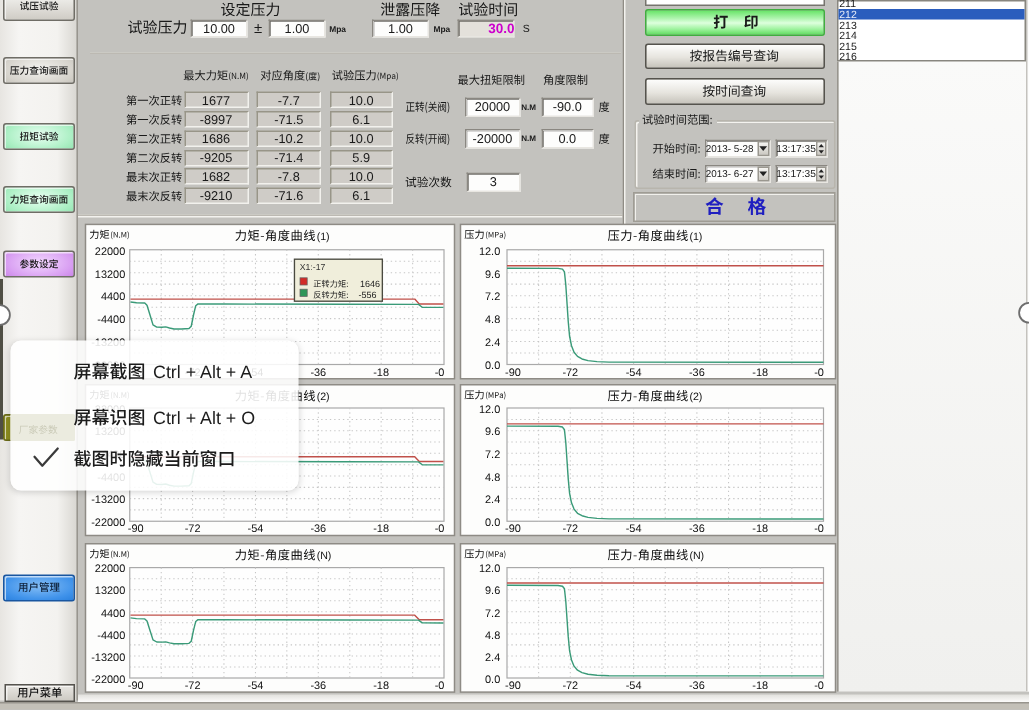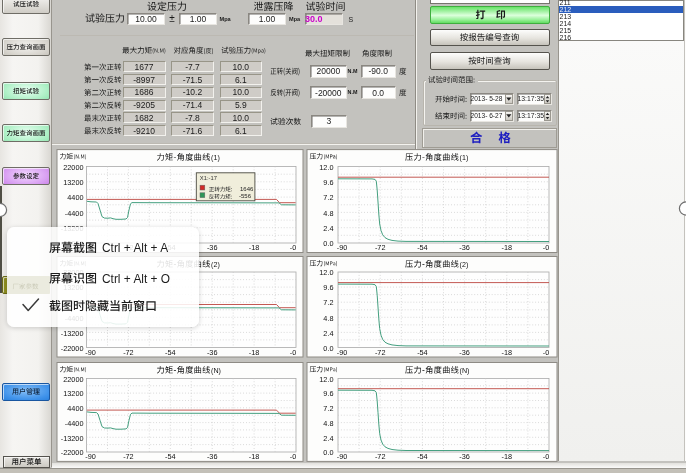--- a/index.html
+++ b/index.html
@@ -299,21 +299,21 @@
       <path transform="translate(13,6.34) scale(0.0065,-0.0065)" fill="#1a1a1a" d="M110 770C162 724 229 659 259 616L325 682C293 723 225 785 172 827ZM781 793C820 750 864 690 882 650L951 696C931 734 885 791 845 833ZM50 533V442H179V106C179 63 149 33 129 20C145 1 167 -39 175 -62C191 -43 221 -23 395 93C387 112 376 149 371 174L269 109V533ZM665 838 670 643H348V552H674C692 170 738 -78 863 -80C902 -80 949 -39 972 140C956 149 913 174 897 194C892 99 881 46 866 46C816 49 782 263 768 552H962V643H764C762 706 761 771 761 838ZM362 69 387 -19C471 5 580 37 683 68L670 151L561 121V333H647V420H379V333H474V97Z M1681 268C1735 222 1796 155 1823 110L1894 165C1865 208 1805 269 1748 314ZM1110 797V472C1110 321 1104 112 1027 -34C1049 -43 1088 -70 1105 -86C1187 70 1200 310 1200 473V706H1960V797ZM1523 660V460H1259V370H1523V46H1195V-45H1953V46H1619V370H1909V460H1619V660Z M2110 770C2162 724 2229 659 2259 616L2325 682C2293 723 2225 785 2172 827ZM2781 793C2820 750 2864 690 2882 650L2951 696C2931 734 2885 791 2845 833ZM2050 533V442H2179V106C2179 63 2149 33 2129 20C2145 1 2167 -39 2175 -62C2191 -43 2221 -23 2395 93C2387 112 2376 149 2371 174L2269 109V533ZM2665 838 2670 643H2348V552H2674C2692 170 2738 -78 2863 -80C2902 -80 2949 -39 2972 140C2956 149 2913 174 2897 194C2892 99 2881 46 2866 46C2816 49 2782 263 2768 552H2962V643H2764C2762 706 2761 771 2761 838ZM2362 69 2387 -19C2471 5 2580 37 2683 68L2670 151L2561 121V333H2647V420H2379V333H2474V97Z M3026 157 3044 80C3118 99 3209 123 3297 146L3289 218C3192 194 3095 170 3026 157ZM3464 357C3490 281 3516 182 3524 117L3601 138C3591 202 3565 300 3537 375ZM3640 383C3656 308 3674 209 3679 144L3755 156C3750 221 3732 317 3713 393ZM3097 651C3092 541 3080 392 3068 303H3333C3321 110 3307 33 3288 12C3278 1 3269 0 3252 0C3234 0 3189 1 3142 5C3156 -17 3165 -49 3167 -72C3215 -75 3262 -75 3288 -73C3318 -70 3339 -62 3358 -40C3388 -6 3402 90 3417 342C3418 353 3418 378 3418 378H3340C3353 489 3366 667 3374 803H3056V722H3290C3283 604 3271 471 3260 378H3156C3165 460 3173 563 3178 647ZM3531 536V455H3835V530C3868 500 3902 474 3934 451C3943 477 3962 520 3978 542C3888 596 3784 692 3719 778L3743 825L3660 853C3599 719 3488 599 3369 525C3385 507 3413 467 3424 449C3514 512 3602 601 3672 703C3717 646 3772 587 3828 536ZM3436 44V-37H3950V44H3812C3858 134 3908 259 3947 363L3862 383C3832 280 3778 136 3732 44Z"></path>
       <path transform="translate(6.5,49.34) scale(0.0065,-0.0065)" fill="#1a1a1a" d="M681 268C735 222 796 155 823 110L894 165C865 208 805 269 748 314ZM110 797V472C110 321 104 112 27 -34C49 -43 88 -70 105 -86C187 70 200 310 200 473V706H960V797ZM523 660V460H259V370H523V46H195V-45H953V46H619V370H909V460H619V660Z M1398 842V654V630H1079V533H1393C1378 350 1311 137 1049 -13C1072 -30 1107 -65 1123 -89C1410 80 1479 325 1494 533H1809C1792 204 1770 66 1737 33C1724 21 1711 18 1690 18C1664 18 1603 18 1536 24C1555 -4 1567 -46 1569 -74C1630 -77 1694 -78 1729 -74C1770 -69 1796 -60 1823 -27C1867 24 1887 174 1909 583C1911 596 1912 630 1912 630H1498V654V842Z M2308 219H2684V149H2308ZM2308 350H2684V282H2308ZM2214 414V85H2782V414ZM2068 30V-54H2935V30ZM2450 844V724H2055V641H2354C2271 554 2148 477 2031 438C2051 419 2078 385 2092 362C2225 415 2360 513 2450 627V445H2544V627C2636 516 2772 420 2906 370C2920 394 2948 429 2968 447C2847 485 2722 557 2639 641H2946V724H2544V844Z M3101 770C3149 722 3211 654 3239 611L3308 673C3279 715 3214 779 3165 824ZM3039 533V442H3170V117C3170 72 3141 40 3121 27C3137 9 3160 -31 3168 -54C3184 -32 3214 -7 3389 126C3379 144 3364 181 3357 206L3262 136V533ZM3498 844C3457 721 3386 597 3304 519C3327 504 3367 473 3385 455L3420 496V59H3506V118H3742V524H3441C3461 551 3480 581 3498 612H3850C3838 214 3823 60 3793 26C3782 13 3772 9 3753 9C3729 9 3677 9 3619 14C3635 -12 3647 -52 3648 -77C3703 -80 3759 -81 3793 -76C3829 -72 3853 -62 3877 -28C3916 22 3930 183 3943 651C3944 664 3944 698 3944 698H3544C3563 737 3580 778 3595 819ZM3658 284V195H3506V284ZM3658 358H3506V447H3658Z M4079 781V693H4923V781ZM4259 594V142H4739V594ZM4337 332H4455V220H4337ZM4538 332H4657V220H4538ZM4337 516H4455V406H4337ZM4538 516H4657V406H4538ZM4083 528V-35H4823V-81H4918V534H4823V54H4180V528Z M5401 326H5587V229H5401ZM5401 401V494H5587V401ZM5401 154H5587V55H5401ZM5055 782V692H5432C5426 656 5418 617 5409 582H5098V-84H5190V-32H5805V-84H5901V582H5507L5542 692H5949V782ZM5190 55V494H5315V55ZM5805 55H5673V494H5805Z"></path>
       <path transform="translate(13,93.34) scale(0.0065,-0.0065)" fill="#1a1a1a" d="M167 843V648H46V556H167V359L31 322L54 225L167 260V30C167 16 163 12 151 12C139 12 101 12 61 13C73 -13 85 -54 87 -78C152 -78 193 -74 220 -59C248 -44 258 -19 258 30V288L367 322L354 413L258 385V556H366V648H258V843ZM811 721C807 636 801 543 794 452H633C644 544 654 636 662 721ZM346 33V-60H962V33H852C873 238 896 560 908 806H856L401 807V721H566C558 637 549 545 539 452H402V361H528C514 242 498 126 483 33ZM787 361C778 241 767 126 756 33H578C592 125 608 240 623 361Z M1574 477H1805V309H1574ZM1937 796H1479V-45H1954V47H1574V220H1893V565H1574V704H1937ZM1129 842C1114 723 1085 602 1038 524C1059 513 1097 488 1113 473C1137 515 1158 569 1175 628H1223V481L1222 439H1057V351H1216C1202 225 1158 88 1032 -15C1051 -27 1086 -62 1099 -81C1188 -7 1241 88 1272 185C1315 131 1370 57 1396 15L1456 93C1432 122 1333 240 1295 278C1300 302 1304 327 1306 351H1449V439H1312L1313 480V628H1426V714H1197C1205 751 1212 789 1217 827Z M2110 770C2162 724 2229 659 2259 616L2325 682C2293 723 2225 785 2172 827ZM2781 793C2820 750 2864 690 2882 650L2951 696C2931 734 2885 791 2845 833ZM2050 533V442H2179V106C2179 63 2149 33 2129 20C2145 1 2167 -39 2175 -62C2191 -43 2221 -23 2395 93C2387 112 2376 149 2371 174L2269 109V533ZM2665 838 2670 643H2348V552H2674C2692 170 2738 -78 2863 -80C2902 -80 2949 -39 2972 140C2956 149 2913 174 2897 194C2892 99 2881 46 2866 46C2816 49 2782 263 2768 552H2962V643H2764C2762 706 2761 771 2761 838ZM2362 69 2387 -19C2471 5 2580 37 2683 68L2670 151L2561 121V333H2647V420H2379V333H2474V97Z M3026 157 3044 80C3118 99 3209 123 3297 146L3289 218C3192 194 3095 170 3026 157ZM3464 357C3490 281 3516 182 3524 117L3601 138C3591 202 3565 300 3537 375ZM3640 383C3656 308 3674 209 3679 144L3755 156C3750 221 3732 317 3713 393ZM3097 651C3092 541 3080 392 3068 303H3333C3321 110 3307 33 3288 12C3278 1 3269 0 3252 0C3234 0 3189 1 3142 5C3156 -17 3165 -49 3167 -72C3215 -75 3262 -75 3288 -73C3318 -70 3339 -62 3358 -40C3388 -6 3402 90 3417 342C3418 353 3418 378 3418 378H3340C3353 489 3366 667 3374 803H3056V722H3290C3283 604 3271 471 3260 378H3156C3165 460 3173 563 3178 647ZM3531 536V455H3835V530C3868 500 3902 474 3934 451C3943 477 3962 520 3978 542C3888 596 3784 692 3719 778L3743 825L3660 853C3599 719 3488 599 3369 525C3385 507 3413 467 3424 449C3514 512 3602 601 3672 703C3717 646 3772 587 3828 536ZM3436 44V-37H3950V44H3812C3858 134 3908 259 3947 363L3862 383C3832 280 3778 136 3732 44Z"></path>
       <path transform="translate(6.5,135.34) scale(0.0065,-0.0065)" fill="#1a1a1a" d="M398 842V654V630H79V533H393C378 350 311 137 49 -13C72 -30 107 -65 123 -89C410 80 479 325 494 533H809C792 204 770 66 737 33C724 21 711 18 690 18C664 18 603 18 536 24C555 -4 567 -46 569 -74C630 -77 694 -78 729 -74C770 -69 796 -60 823 -27C867 24 887 174 909 583C911 596 912 630 912 630H498V654V842Z M1574 477H1805V309H1574ZM1937 796H1479V-45H1954V47H1574V220H1893V565H1574V704H1937ZM1129 842C1114 723 1085 602 1038 524C1059 513 1097 488 1113 473C1137 515 1158 569 1175 628H1223V481L1222 439H1057V351H1216C1202 225 1158 88 1032 -15C1051 -27 1086 -62 1099 -81C1188 -7 1241 88 1272 185C1315 131 1370 57 1396 15L1456 93C1432 122 1333 240 1295 278C1300 302 1304 327 1306 351H1449V439H1312L1313 480V628H1426V714H1197C1205 751 1212 789 1217 827Z M2308 219H2684V149H2308ZM2308 350H2684V282H2308ZM2214 414V85H2782V414ZM2068 30V-54H2935V30ZM2450 844V724H2055V641H2354C2271 554 2148 477 2031 438C2051 419 2078 385 2092 362C2225 415 2360 513 2450 627V445H2544V627C2636 516 2772 420 2906 370C2920 394 2948 429 2968 447C2847 485 2722 557 2639 641H2946V724H2544V844Z M3101 770C3149 722 3211 654 3239 611L3308 673C3279 715 3214 779 3165 824ZM3039 533V442H3170V117C3170 72 3141 40 3121 27C3137 9 3160 -31 3168 -54C3184 -32 3214 -7 3389 126C3379 144 3364 181 3357 206L3262 136V533ZM3498 844C3457 721 3386 597 3304 519C3327 504 3367 473 3385 455L3420 496V59H3506V118H3742V524H3441C3461 551 3480 581 3498 612H3850C3838 214 3823 60 3793 26C3782 13 3772 9 3753 9C3729 9 3677 9 3619 14C3635 -12 3647 -52 3648 -77C3703 -80 3759 -81 3793 -76C3829 -72 3853 -62 3877 -28C3916 22 3930 183 3943 651C3944 664 3944 698 3944 698H3544C3563 737 3580 778 3595 819ZM3658 284V195H3506V284ZM3658 358H3506V447H3658Z M4079 781V693H4923V781ZM4259 594V142H4739V594ZM4337 332H4455V220H4337ZM4538 332H4657V220H4538ZM4337 516H4455V406H4337ZM4538 516H4657V406H4538ZM4083 528V-35H4823V-81H4918V534H4823V54H4180V528Z M5401 326H5587V229H5401ZM5401 401V494H5587V401ZM5401 154H5587V55H5401ZM5055 782V692H5432C5426 656 5418 617 5409 582H5098V-84H5190V-32H5805V-84H5901V582H5507L5542 692H5949V782ZM5190 55V494H5315V55ZM5805 55H5673V494H5805Z"></path>
       <path transform="translate(13,178.34) scale(0.0065,-0.0065)" fill="#1a1a1a" d="M625 283C539 222 374 174 233 151C253 131 274 100 286 78C438 109 602 165 704 244ZM747 178C636 73 410 19 168 -3C186 -25 204 -61 213 -86C472 -55 703 8 835 137ZM175 584C200 592 232 596 386 603C374 575 360 548 345 523H50V439H284C217 361 132 300 32 257C53 239 90 201 104 182C160 210 213 244 261 285C280 267 298 245 310 228C411 254 537 301 619 356L542 398C482 359 371 323 280 301C326 341 367 387 403 439H603C678 333 793 238 907 186C921 209 950 244 971 263C876 298 779 364 712 439H953V523H454C468 550 481 579 492 608L763 620C787 598 808 577 823 559L902 614C847 676 734 761 645 817L570 768C604 746 641 720 676 693L336 682C395 718 455 761 509 806L423 853C353 783 253 720 222 702C193 686 169 674 148 672C158 647 171 603 175 584Z M1435 828C1418 790 1387 733 1363 697L1424 669C1451 701 1483 750 1514 795ZM1079 795C1105 754 1130 699 1138 664L1210 696C1201 731 1174 784 1147 823ZM1394 250C1373 206 1345 167 1312 134C1279 151 1245 167 1212 182L1250 250ZM1097 151C1144 132 1197 107 1246 81C1185 40 1113 11 1035 -6C1051 -24 1069 -57 1078 -78C1169 -53 1253 -16 1323 39C1355 20 1383 2 1405 -15L1462 47C1440 62 1413 78 1384 95C1436 153 1476 224 1501 312L1450 331L1435 328H1288L1307 374L1224 390C1216 370 1208 349 1198 328H1066V250H1158C1138 213 1116 179 1097 151ZM1246 845V662H1047V586H1217C1168 528 1097 474 1032 447C1050 429 1071 397 1082 376C1138 407 1198 455 1246 508V402H1334V527C1378 494 1429 453 1453 430L1504 497C1483 511 1410 557 1360 586H1532V662H1334V845ZM1621 838C1598 661 1553 492 1474 387C1494 374 1530 343 1544 328C1566 361 1587 398 1605 439C1626 351 1652 270 1686 197C1631 107 1555 38 1450 -11C1467 -29 1492 -68 1501 -88C1600 -36 1675 29 1732 111C1780 33 1840 -30 1914 -75C1928 -52 1955 -18 1976 -1C1896 42 1833 111 1783 197C1834 298 1866 420 1887 567H1953V654H1675C1688 709 1699 767 1708 826ZM1799 567C1785 464 1765 375 1735 297C1702 379 1677 470 1660 567Z M2112 771C2166 723 2235 655 2266 611L2331 678C2298 720 2228 784 2174 828ZM2040 533V442H2171V108C2171 61 2141 27 2121 13C2138 -5 2163 -44 2170 -67C2187 -45 2217 -21 2398 122C2387 140 2371 175 2363 201L2263 123V533ZM2482 810V700C2482 628 2462 550 2333 492C2350 478 2383 442 2395 423C2539 490 2570 601 2570 697V722H2728V585C2728 498 2745 464 2828 464C2841 464 2883 464 2899 464C2919 464 2942 465 2955 470C2952 492 2949 526 2947 550C2934 546 2912 544 2897 544C2885 544 2847 544 2836 544C2820 544 2818 555 2818 583V810ZM2787 317C2754 248 2706 189 2648 142C2588 191 2540 250 2506 317ZM2383 406V317H2443L2417 308C2456 223 2508 150 2573 90C2500 47 2417 17 2329 -1C2345 -22 2365 -59 2373 -84C2472 -59 2565 -22 2645 30C2720 -23 2809 -62 2910 -86C2922 -60 2948 -23 2968 -2C2876 16 2793 48 2723 90C2805 163 2869 259 2907 384L2849 409L2833 406Z M3215 379C3195 202 3142 60 3032 -23C3054 -37 3093 -70 3108 -86C3170 -32 3217 38 3251 125C3343 -35 3488 -69 3687 -69H3929C3933 -41 3949 5 3964 27C3906 26 3737 26 3692 26C3641 26 3592 28 3548 35V212H3837V301H3548V446H3787V536H3216V446H3450V62C3379 93 3323 147 3288 242C3297 283 3305 325 3311 370ZM3418 826C3433 798 3448 765 3459 735H3077V501H3170V645H3826V501H3923V735H3568C3557 770 3533 817 3512 853Z"></path>
       <path transform="translate(12,394.02) scale(0.007,-0.007)" fill="#10253f" d="M148 775V415C148 274 138 95 28 -28C49 -40 88 -71 102 -90C176 -8 212 105 229 216H460V-74H555V216H799V36C799 17 792 11 773 11C755 10 687 9 623 13C636 -12 651 -54 654 -78C747 -79 807 -78 844 -63C880 -48 893 -20 893 35V775ZM242 685H460V543H242ZM799 685V543H555V685ZM242 455H460V306H238C241 344 242 380 242 414ZM799 455V306H555V455Z M1257 603H1758V421H1256L1257 469ZM1431 826C1450 785 1472 730 1483 691H1158V469C1158 320 1147 112 1030 -33C1053 -44 1096 -73 1113 -91C1206 25 1240 189 1252 333H1758V273H1855V691H1530L1584 707C1572 746 1547 804 1524 850Z M2204 438V-85H2300V-54H2758V-84H2852V168H2300V227H2799V438ZM2758 17H2300V97H2758ZM2432 625C2442 606 2453 584 2461 564H2089V394H2180V492H2826V394H2923V564H2557C2547 589 2532 619 2516 642ZM2300 368H2706V297H2300ZM2164 850C2138 764 2093 678 2037 623C2060 613 2100 592 2118 580C2147 612 2175 654 2200 700H2255C2279 663 2301 619 2311 590L2391 618C2383 640 2366 671 2348 700H2489V767H2232C2241 788 2249 810 2256 832ZM2590 849C2572 777 2537 705 2491 659C2513 648 2552 628 2569 615C2590 639 2609 667 2627 699H2684C2714 662 2745 616 2757 587L2834 622C2824 643 2805 672 2783 699H2945V767H2659C2668 788 2676 810 2682 832Z M3492 534H3624V424H3492ZM3705 534H3834V424H3705ZM3492 719H3624V610H3492ZM3705 719H3834V610H3705ZM3323 34V-52H3970V34H3712V154H3937V240H3712V343H3924V800H3406V343H3616V240H3397V154H3616V34ZM3030 111 3053 14C3144 44 3262 84 3371 121L3355 211L3250 177V405H3347V492H3250V693H3362V781H3041V693H3160V492H3051V405H3160V149C3112 134 3067 121 3030 111Z"></path>
       <path transform="translate(11.5,464.4) scale(0.0075,-0.0075)" fill="#1a1a1a" d="M148 775V415C148 274 138 95 28 -28C49 -40 88 -71 102 -90C176 -8 212 105 229 216H460V-74H555V216H799V36C799 17 792 11 773 11C755 10 687 9 623 13C636 -12 651 -54 654 -78C747 -79 807 -78 844 -63C880 -48 893 -20 893 35V775ZM242 685H460V543H242ZM799 685V543H555V685ZM242 455H460V306H238C241 344 242 380 242 414ZM799 455V306H555V455Z M1257 603H1758V421H1256L1257 469ZM1431 826C1450 785 1472 730 1483 691H1158V469C1158 320 1147 112 1030 -33C1053 -44 1096 -73 1113 -91C1206 25 1240 189 1252 333H1758V273H1855V691H1530L1584 707C1572 746 1547 804 1524 850Z M2809 648C2643 610 2340 590 2086 585C2094 564 2105 526 2107 503C2366 507 2678 527 2884 574ZM2130 454C2166 409 2202 347 2215 305L2299 340C2285 382 2247 442 2210 486ZM2408 478C2434 435 2457 379 2463 342L2551 371C2544 409 2518 464 2490 505ZM2795 525C2770 467 2724 385 2688 335L2762 302C2801 350 2850 424 2892 490ZM2620 844V778H2381V844H2285V778H2058V695H2285V624H2381V695H2620V635H2716V695H2945V778H2716V844ZM2449 341V268H2057V184H2368C2280 112 2150 50 2030 18C2051 -2 2080 -39 2095 -64C2221 -23 2355 54 2449 146V-84H2547V149C2638 55 2772 -21 2902 -60C2916 -35 2944 3 2966 23C2840 52 2709 112 2623 184H2947V268H2547V341Z M3235 430H3449V340H3235ZM3547 430H3770V340H3547ZM3235 594H3449V504H3235ZM3547 594H3770V504H3547ZM3697 839C3675 788 3637 721 3603 672H3371L3414 693C3394 734 3348 796 3308 840L3227 803C3260 763 3296 712 3318 672H3143V261H3449V178H3051V91H3449V-82H3547V91H3951V178H3547V261H3867V672H3709C3739 712 3772 761 3801 807Z"></path>
       <path transform="translate(12.5,286.8) scale(0.0065,-0.0065)" fill="#2a2a1a" d="M145 770V471C145 320 136 112 40 -34C60 -42 94 -64 109 -77C210 77 224 309 224 471V692H935V770Z M1423 824C1436 802 1450 775 1461 750H1084V544H1157V682H1846V544H1923V750H1551C1539 780 1519 817 1501 847ZM1790 481C1734 429 1647 363 1571 313C1548 368 1514 421 1467 467C1492 484 1516 501 1537 520H1789V586H1209V520H1438C1342 456 1205 405 1080 374C1093 360 1114 329 1121 315C1217 343 1321 383 1411 433C1430 415 1446 395 1460 374C1373 310 1204 238 1078 207C1091 191 1108 165 1116 148C1236 185 1391 256 1489 324C1501 300 1510 277 1516 254C1416 163 1221 69 1061 32C1076 15 1092 -13 1100 -32C1244 12 1416 95 1530 182C1539 101 1521 33 1491 10C1473 -7 1454 -10 1427 -10C1406 -10 1372 -9 1336 -5C1348 -26 1355 -56 1356 -76C1388 -77 1420 -78 1441 -78C1487 -78 1513 -70 1545 -43C1601 -1 1625 124 1591 253L1639 282C1693 136 1788 20 1916 -38C1927 -18 1949 9 1966 23C1840 73 1744 186 1697 319C1752 355 1806 395 1852 432Z M2548 401C2480 353 2353 308 2254 284C2272 269 2291 247 2302 231C2404 260 2530 310 2610 368ZM2635 284C2547 219 2381 166 2239 140C2254 124 2272 100 2282 82C2433 115 2598 174 2698 253ZM2761 177C2649 69 2422 8 2176 -17C2191 -34 2205 -62 2213 -82C2470 -50 2703 18 2829 144ZM2179 591C2202 599 2233 602 2404 611C2390 578 2374 547 2356 517H2053V450H2307C2237 365 2145 299 2039 253C2056 239 2085 209 2096 194C2216 254 2322 338 2401 450H2606C2681 345 2801 250 2915 199C2926 218 2950 246 2966 261C2867 298 2761 370 2691 450H2950V517H2443C2460 548 2476 581 2489 615L2769 628C2795 605 2817 583 2833 564L2895 609C2840 670 2728 754 2637 810L2579 771C2617 746 2659 717 2699 686L2312 672C2375 710 2439 757 2499 808L2431 845C2359 775 2260 710 2228 693C2200 676 2177 665 2157 663C2165 643 2175 607 2179 591Z M3443 821C3425 782 3393 723 3368 688L3417 664C3443 697 3477 747 3506 793ZM3088 793C3114 751 3141 696 3150 661L3207 686C3198 722 3171 776 3143 815ZM3410 260C3387 208 3355 164 3317 126C3279 145 3240 164 3203 180C3217 204 3233 231 3247 260ZM3110 153C3159 134 3214 109 3264 83C3200 37 3123 5 3041 -14C3054 -28 3070 -54 3077 -72C3169 -47 3254 -8 3326 50C3359 30 3389 11 3412 -6L3460 43C3437 59 3408 77 3375 95C3428 152 3470 222 3495 309L3454 326L3442 323H3278L3300 375L3233 387C3226 367 3216 345 3206 323H3070V260H3175C3154 220 3131 183 3110 153ZM3257 841V654H3050V592H3234C3186 527 3109 465 3039 435C3054 421 3071 395 3080 378C3141 411 3207 467 3257 526V404H3327V540C3375 505 3436 458 3461 435L3503 489C3479 506 3391 562 3342 592H3531V654H3327V841ZM3629 832C3604 656 3559 488 3481 383C3497 373 3526 349 3538 337C3564 374 3586 418 3606 467C3628 369 3657 278 3694 199C3638 104 3560 31 3451 -22C3465 -37 3486 -67 3493 -83C3595 -28 3672 41 3731 129C3781 44 3843 -24 3921 -71C3933 -52 3955 -26 3972 -12C3888 33 3822 106 3771 198C3824 301 3858 426 3880 576H3948V646H3663C3677 702 3689 761 3698 821ZM3809 576C3793 461 3769 361 3733 276C3695 366 3667 468 3648 576Z"></path>
   </svg>
 
-  <div class="abs" style="left:305px;top:12.5px;width:38px;height:12px;line-height:12px;text-align:left;font-size:9px;font-weight:bold;color:#cc00cc">30.0</div>
+  <div class="abs" style="left:305px;top:12.5px;width:38px;height:12px;line-height:12px;text-align:right;font-size:9px;font-weight:bold;color:#cc00cc">30.0</div>
 
   <div class="abs" style="left:0;top:186px;width:1.6px;height:107px;background:#4f4e44"></div>
 
   <div class="abs" style="left:7px;top:226.5px;width:192px;height:100px;background:rgba(255,255,255,0.875);border-radius:7px;box-shadow:0 1px 5px rgba(0,0,0,0.18)"></div>
   <div class="abs" style="left:7px;top:275.5px;width:42.5px;height:18px;background:#ebebdf;border-radius:1px"></div>
   <svg class="abs" style="left:0;top:0" width="686" height="473" viewBox="0 0 686 473">
       <path transform="translate(12.5,288.8) scale(0.0065,-0.0065)" fill="#c9c9b6" d="M145 770V471C145 320 136 112 40 -34C60 -42 94 -64 109 -77C210 77 224 309 224 471V692H935V770Z M1423 824C1436 802 1450 775 1461 750H1084V544H1157V682H1846V544H1923V750H1551C1539 780 1519 817 1501 847ZM1790 481C1734 429 1647 363 1571 313C1548 368 1514 421 1467 467C1492 484 1516 501 1537 520H1789V586H1209V520H1438C1342 456 1205 405 1080 374C1093 360 1114 329 1121 315C1217 343 1321 383 1411 433C1430 415 1446 395 1460 374C1373 310 1204 238 1078 207C1091 191 1108 165 1116 148C1236 185 1391 256 1489 324C1501 300 1510 277 1516 254C1416 163 1221 69 1061 32C1076 15 1092 -13 1100 -32C1244 12 1416 95 1530 182C1539 101 1521 33 1491 10C1473 -7 1454 -10 1427 -10C1406 -10 1372 -9 1336 -5C1348 -26 1355 -56 1356 -76C1388 -77 1420 -78 1441 -78C1487 -78 1513 -70 1545 -43C1601 -1 1625 124 1591 253L1639 282C1693 136 1788 20 1916 -38C1927 -18 1949 9 1966 23C1840 73 1744 186 1697 319C1752 355 1806 395 1852 432Z M2548 401C2480 353 2353 308 2254 284C2272 269 2291 247 2302 231C2404 260 2530 310 2610 368ZM2635 284C2547 219 2381 166 2239 140C2254 124 2272 100 2282 82C2433 115 2598 174 2698 253ZM2761 177C2649 69 2422 8 2176 -17C2191 -34 2205 -62 2213 -82C2470 -50 2703 18 2829 144ZM2179 591C2202 599 2233 602 2404 611C2390 578 2374 547 2356 517H2053V450H2307C2237 365 2145 299 2039 253C2056 239 2085 209 2096 194C2216 254 2322 338 2401 450H2606C2681 345 2801 250 2915 199C2926 218 2950 246 2966 261C2867 298 2761 370 2691 450H2950V517H2443C2460 548 2476 581 2489 615L2769 628C2795 605 2817 583 2833 564L2895 609C2840 670 2728 754 2637 810L2579 771C2617 746 2659 717 2699 686L2312 672C2375 710 2439 757 2499 808L2431 845C2359 775 2260 710 2228 693C2200 676 2177 665 2157 663C2165 643 2175 607 2179 591Z M3443 821C3425 782 3393 723 3368 688L3417 664C3443 697 3477 747 3506 793ZM3088 793C3114 751 3141 696 3150 661L3207 686C3198 722 3171 776 3143 815ZM3410 260C3387 208 3355 164 3317 126C3279 145 3240 164 3203 180C3217 204 3233 231 3247 260ZM3110 153C3159 134 3214 109 3264 83C3200 37 3123 5 3041 -14C3054 -28 3070 -54 3077 -72C3169 -47 3254 -8 3326 50C3359 30 3389 11 3412 -6L3460 43C3437 59 3408 77 3375 95C3428 152 3470 222 3495 309L3454 326L3442 323H3278L3300 375L3233 387C3226 367 3216 345 3206 323H3070V260H3175C3154 220 3131 183 3110 153ZM3257 841V654H3050V592H3234C3186 527 3109 465 3039 435C3054 421 3071 395 3080 378C3141 411 3207 467 3257 526V404H3327V540C3375 505 3436 458 3461 435L3503 489C3479 506 3391 562 3342 592H3531V654H3327V841ZM3629 832C3604 656 3559 488 3481 383C3497 373 3526 349 3538 337C3564 374 3586 418 3606 467C3628 369 3657 278 3694 199C3638 104 3560 31 3451 -22C3465 -37 3486 -67 3493 -83C3595 -28 3672 41 3731 129C3781 44 3843 -24 3921 -71C3933 -52 3955 -26 3972 -12C3888 33 3822 106 3771 198C3824 301 3858 426 3880 576H3948V646H3663C3677 702 3689 761 3698 821ZM3809 576C3793 461 3769 361 3733 276C3695 366 3667 468 3648 576Z"></path>
       <path transform="translate(49,252) scale(0.012,-0.012)" fill="#1c1c1c" d="M224 717H803V631H224ZM128 798V449C128 300 121 103 27 -35C50 -45 92 -72 110 -88C210 58 224 287 224 449V550H904V798ZM728 547C715 512 693 465 672 427H403L490 457C478 480 454 519 436 547L349 520C367 491 388 452 400 427H260V348H405V252L404 224H235V144H390C370 85 324 29 223 -15C244 -31 274 -66 286 -87C420 -27 470 56 488 144H674V-85H769V144H952V224H769V348H923V427H766L828 520ZM674 224H497V251V348H674Z M1253 482H1753V428H1253ZM1253 592H1753V539H1253ZM1450 246V186H1293C1316 205 1337 225 1356 246ZM1542 246H1651C1669 225 1689 205 1711 186H1542ZM1162 652V368H1339C1331 352 1320 337 1308 321H1051V246H1235C1182 202 1113 162 1027 130C1046 116 1071 82 1081 61C1128 80 1171 102 1209 125V-51H1300V111H1450V-84H1542V111H1712V33C1712 23 1708 20 1697 19C1686 19 1650 19 1612 21C1622 1 1633 -26 1637 -48C1697 -48 1740 -48 1767 -37C1796 -26 1803 -7 1803 32V121C1839 100 1878 83 1917 70C1930 92 1955 124 1974 141C1893 161 1812 199 1753 246H1948V321H1414C1424 336 1433 352 1441 368H1847V652ZM1617 844V787H1379V844H1287V787H1064V710H1287V668H1379V710H1617V670H1710V710H1937V787H1710V844Z M2721 780C2773 737 2833 675 2859 633L2930 685C2902 727 2840 785 2788 826ZM2308 490C2322 470 2336 445 2347 422H2229C2243 447 2255 473 2266 498L2187 520C2152 434 2094 349 2029 293C2048 281 2080 254 2094 240C2106 251 2118 264 2130 278V-64H2212V-17H2496C2519 -35 2546 -62 2560 -83C2610 -47 2655 -6 2695 41C2732 -32 2780 -74 2841 -74C2919 -74 2948 -31 2962 123C2940 132 2908 152 2889 172C2884 61 2874 18 2849 18C2815 18 2784 57 2759 124C2824 219 2874 329 2910 448L2823 473C2799 391 2767 312 2727 241C2710 320 2697 417 2689 526H2952V605H2685C2681 680 2680 760 2681 843H2587C2587 762 2589 682 2593 605H2361V681H2531V759H2361V844H2269V759H2093V681H2269V605H2049V526H2598C2608 375 2627 241 2658 137C2625 94 2588 56 2548 23V59H2414V118H2534V177H2414V235H2534V294H2414V349H2552V422H2434C2423 450 2401 489 2378 518ZM2337 235V177H2212V235ZM2337 294H2212V349H2337ZM2337 118V59H2212V118Z M3367 274C3449 257 3553 221 3610 193L3649 254C3591 281 3488 313 3406 329ZM3271 146C3410 130 3583 90 3679 55L3721 123C3621 157 3450 194 3315 209ZM3079 803V-85H3170V-45H3828V-85H3922V803ZM3170 39V717H3828V39ZM3411 707C3361 629 3276 553 3192 505C3210 491 3242 463 3256 448C3282 465 3308 485 3334 507C3361 480 3392 455 3427 432C3347 397 3259 370 3175 354C3191 337 3210 300 3219 277C3314 300 3416 336 3507 384C3588 342 3679 309 3770 290C3781 311 3805 344 3823 361C3741 375 3659 399 3585 430C3657 478 3718 535 3760 600L3707 632L3693 628H3451C3465 645 3478 663 3489 681ZM3387 557 3626 556C3593 525 3551 496 3504 470C3458 496 3419 525 3387 557Z"></path>
       <text x="102" y="252" font-family="Liberation Sans, sans-serif" font-size="11.9" fill="#1c1c1c" font-weight="500">Ctrl + Alt + A</text>
       <path transform="translate(49,282.6) scale(0.012,-0.012)" fill="#1c1c1c" d="M224 717H803V631H224ZM128 798V449C128 300 121 103 27 -35C50 -45 92 -72 110 -88C210 58 224 287 224 449V550H904V798ZM728 547C715 512 693 465 672 427H403L490 457C478 480 454 519 436 547L349 520C367 491 388 452 400 427H260V348H405V252L404 224H235V144H390C370 85 324 29 223 -15C244 -31 274 -66 286 -87C420 -27 470 56 488 144H674V-85H769V144H952V224H769V348H923V427H766L828 520ZM674 224H497V251V348H674Z M1253 482H1753V428H1253ZM1253 592H1753V539H1253ZM1450 246V186H1293C1316 205 1337 225 1356 246ZM1542 246H1651C1669 225 1689 205 1711 186H1542ZM1162 652V368H1339C1331 352 1320 337 1308 321H1051V246H1235C1182 202 1113 162 1027 130C1046 116 1071 82 1081 61C1128 80 1171 102 1209 125V-51H1300V111H1450V-84H1542V111H1712V33C1712 23 1708 20 1697 19C1686 19 1650 19 1612 21C1622 1 1633 -26 1637 -48C1697 -48 1740 -48 1767 -37C1796 -26 1803 -7 1803 32V121C1839 100 1878 83 1917 70C1930 92 1955 124 1974 141C1893 161 1812 199 1753 246H1948V321H1414C1424 336 1433 352 1441 368H1847V652ZM1617 844V787H1379V844H1287V787H1064V710H1287V668H1379V710H1617V670H1710V710H1937V787H1710V844Z M2529 686H2802V409H2529ZM2435 777V318H2900V777ZM2729 200C2782 112 2838 -4 2858 -77L2953 -40C2931 33 2871 146 2817 231ZM2502 228C2473 129 2421 33 2355 -28C2378 -41 2420 -68 2439 -83C2505 -14 2565 94 2600 207ZM2093 765C2147 718 2217 652 2249 608L2314 674C2281 716 2209 779 2155 823ZM2045 533V442H2176V121C2176 64 2139 21 2117 2C2134 -11 2164 -42 2175 -61C2192 -38 2223 -14 2403 133C2391 152 2374 189 2366 215L2268 137V533Z M3367 274C3449 257 3553 221 3610 193L3649 254C3591 281 3488 313 3406 329ZM3271 146C3410 130 3583 90 3679 55L3721 123C3621 157 3450 194 3315 209ZM3079 803V-85H3170V-45H3828V-85H3922V803ZM3170 39V717H3828V39ZM3411 707C3361 629 3276 553 3192 505C3210 491 3242 463 3256 448C3282 465 3308 485 3334 507C3361 480 3392 455 3427 432C3347 397 3259 370 3175 354C3191 337 3210 300 3219 277C3314 300 3416 336 3507 384C3588 342 3679 309 3770 290C3781 311 3805 344 3823 361C3741 375 3659 399 3585 430C3657 478 3718 535 3760 600L3707 632L3693 628H3451C3465 645 3478 663 3489 681ZM3387 557 3626 556C3593 525 3551 496 3504 470C3458 496 3419 525 3387 557Z"></path>

